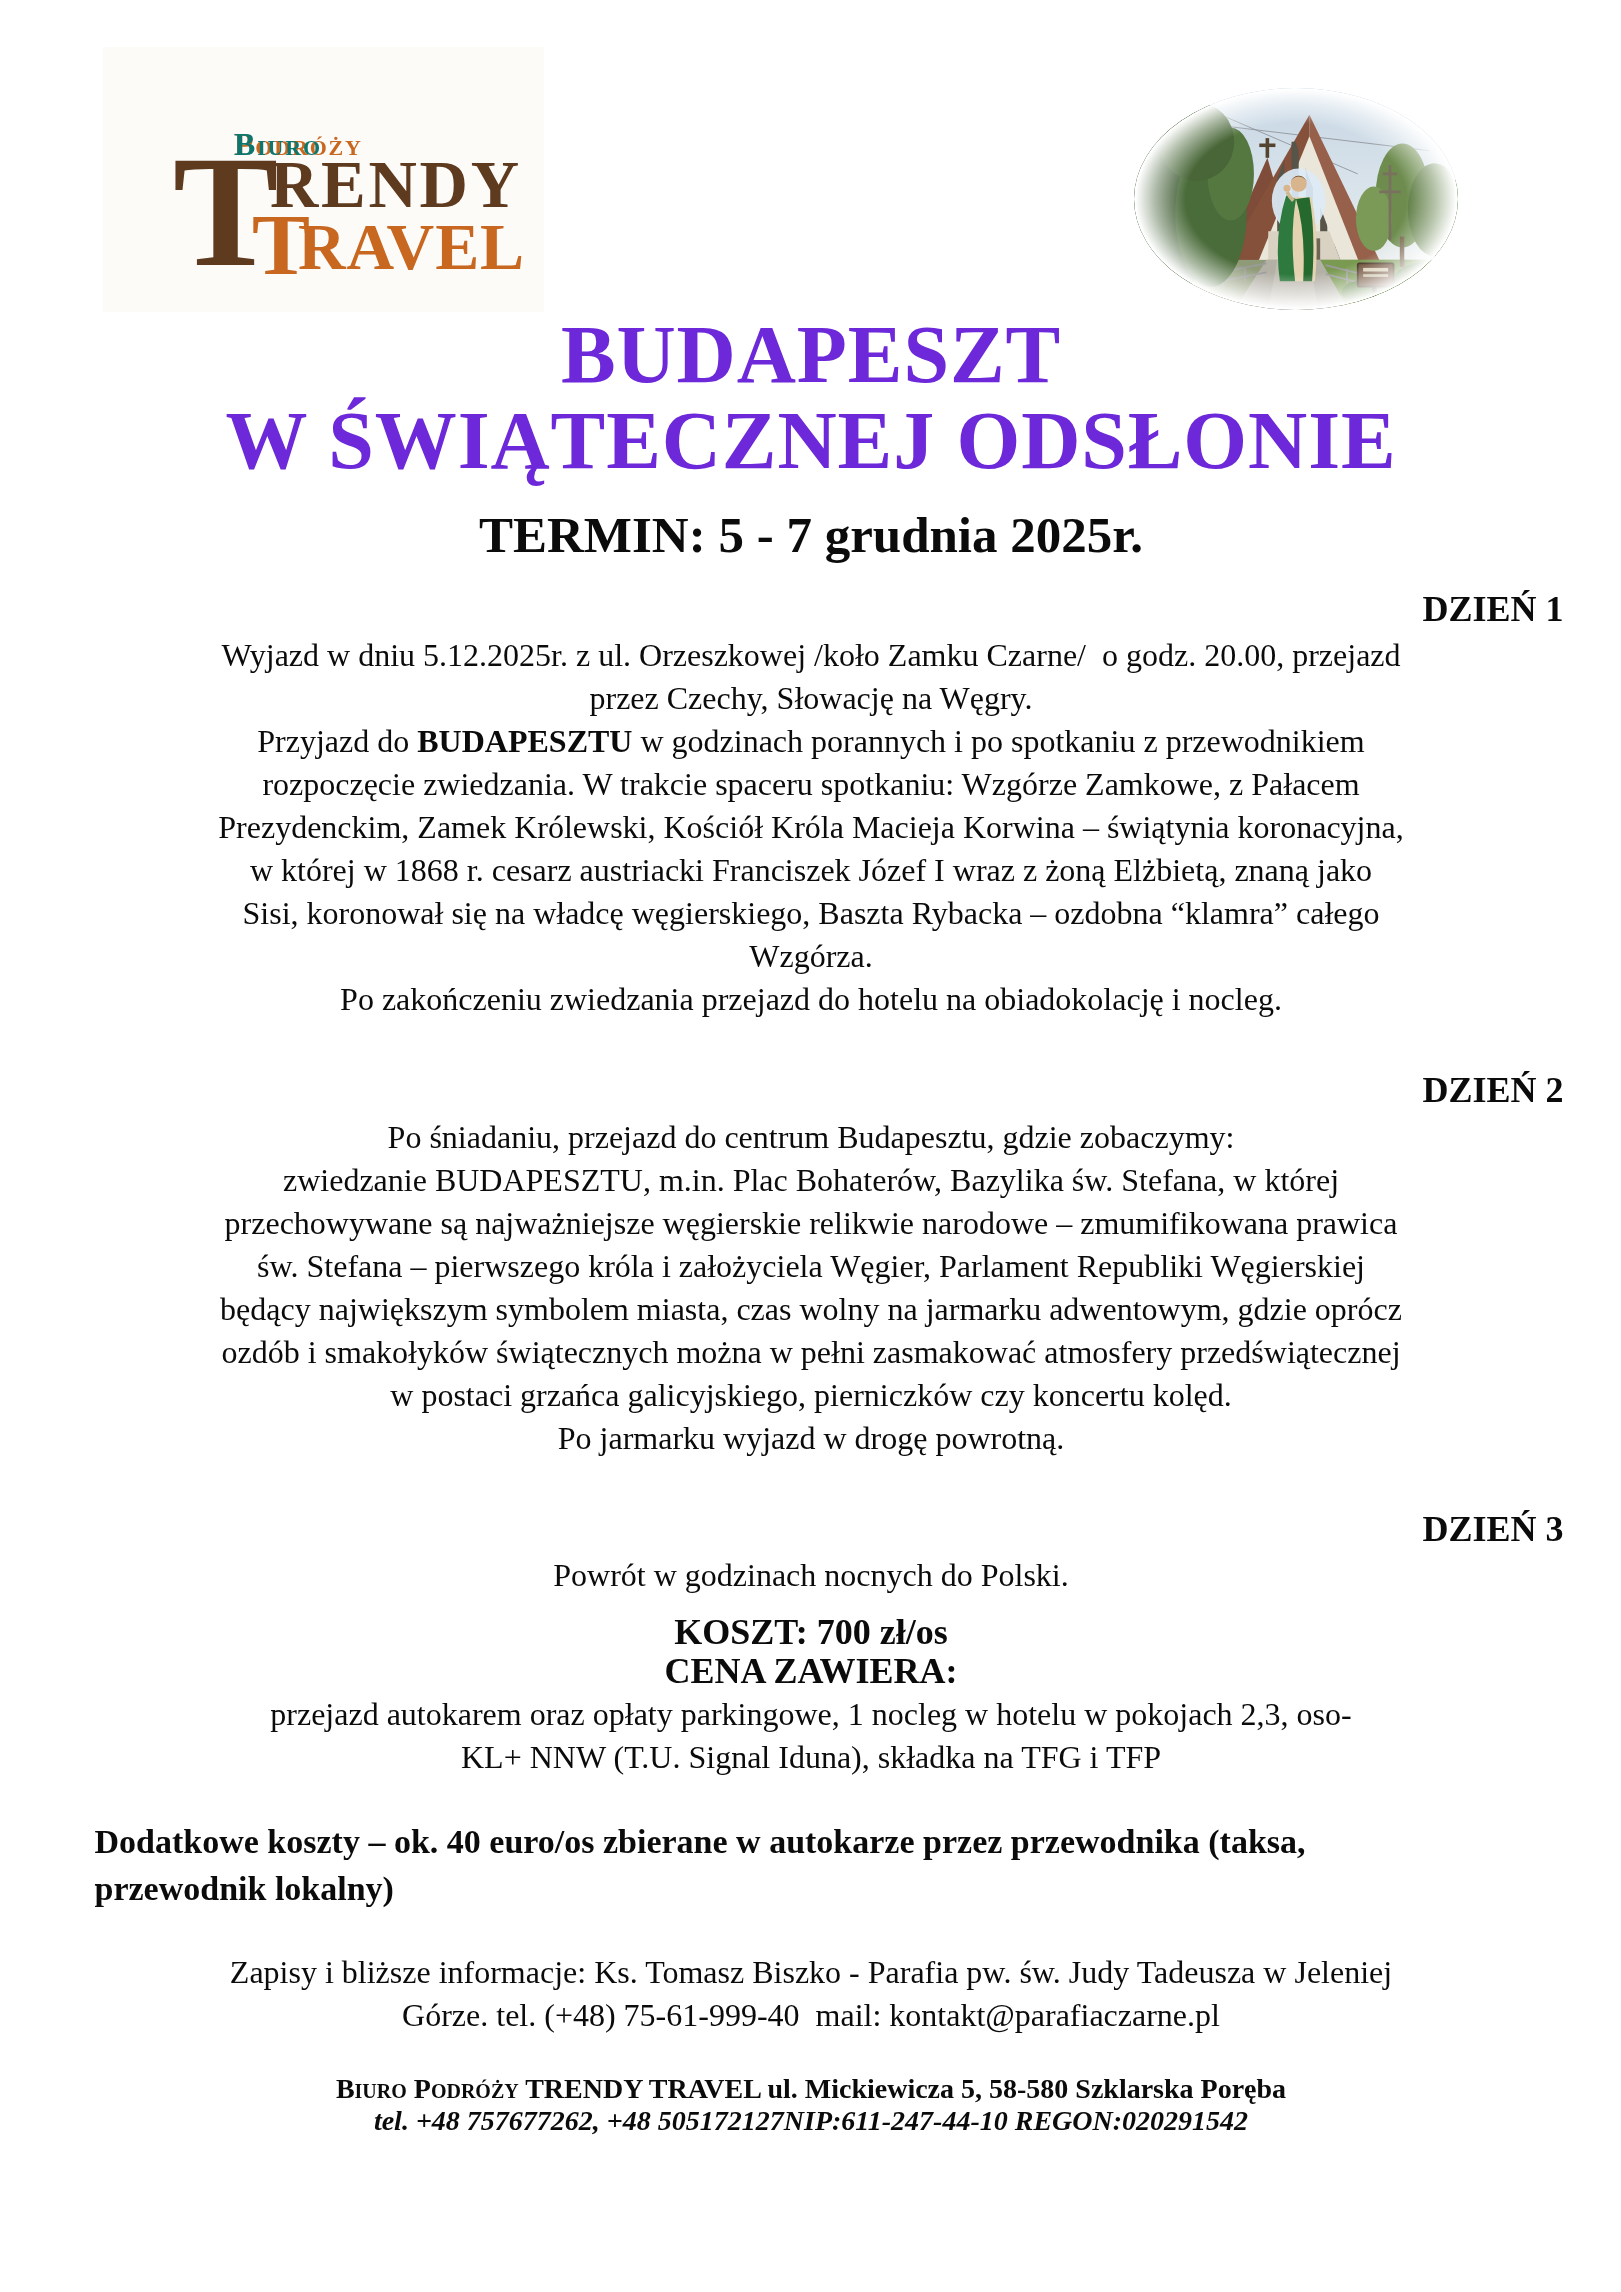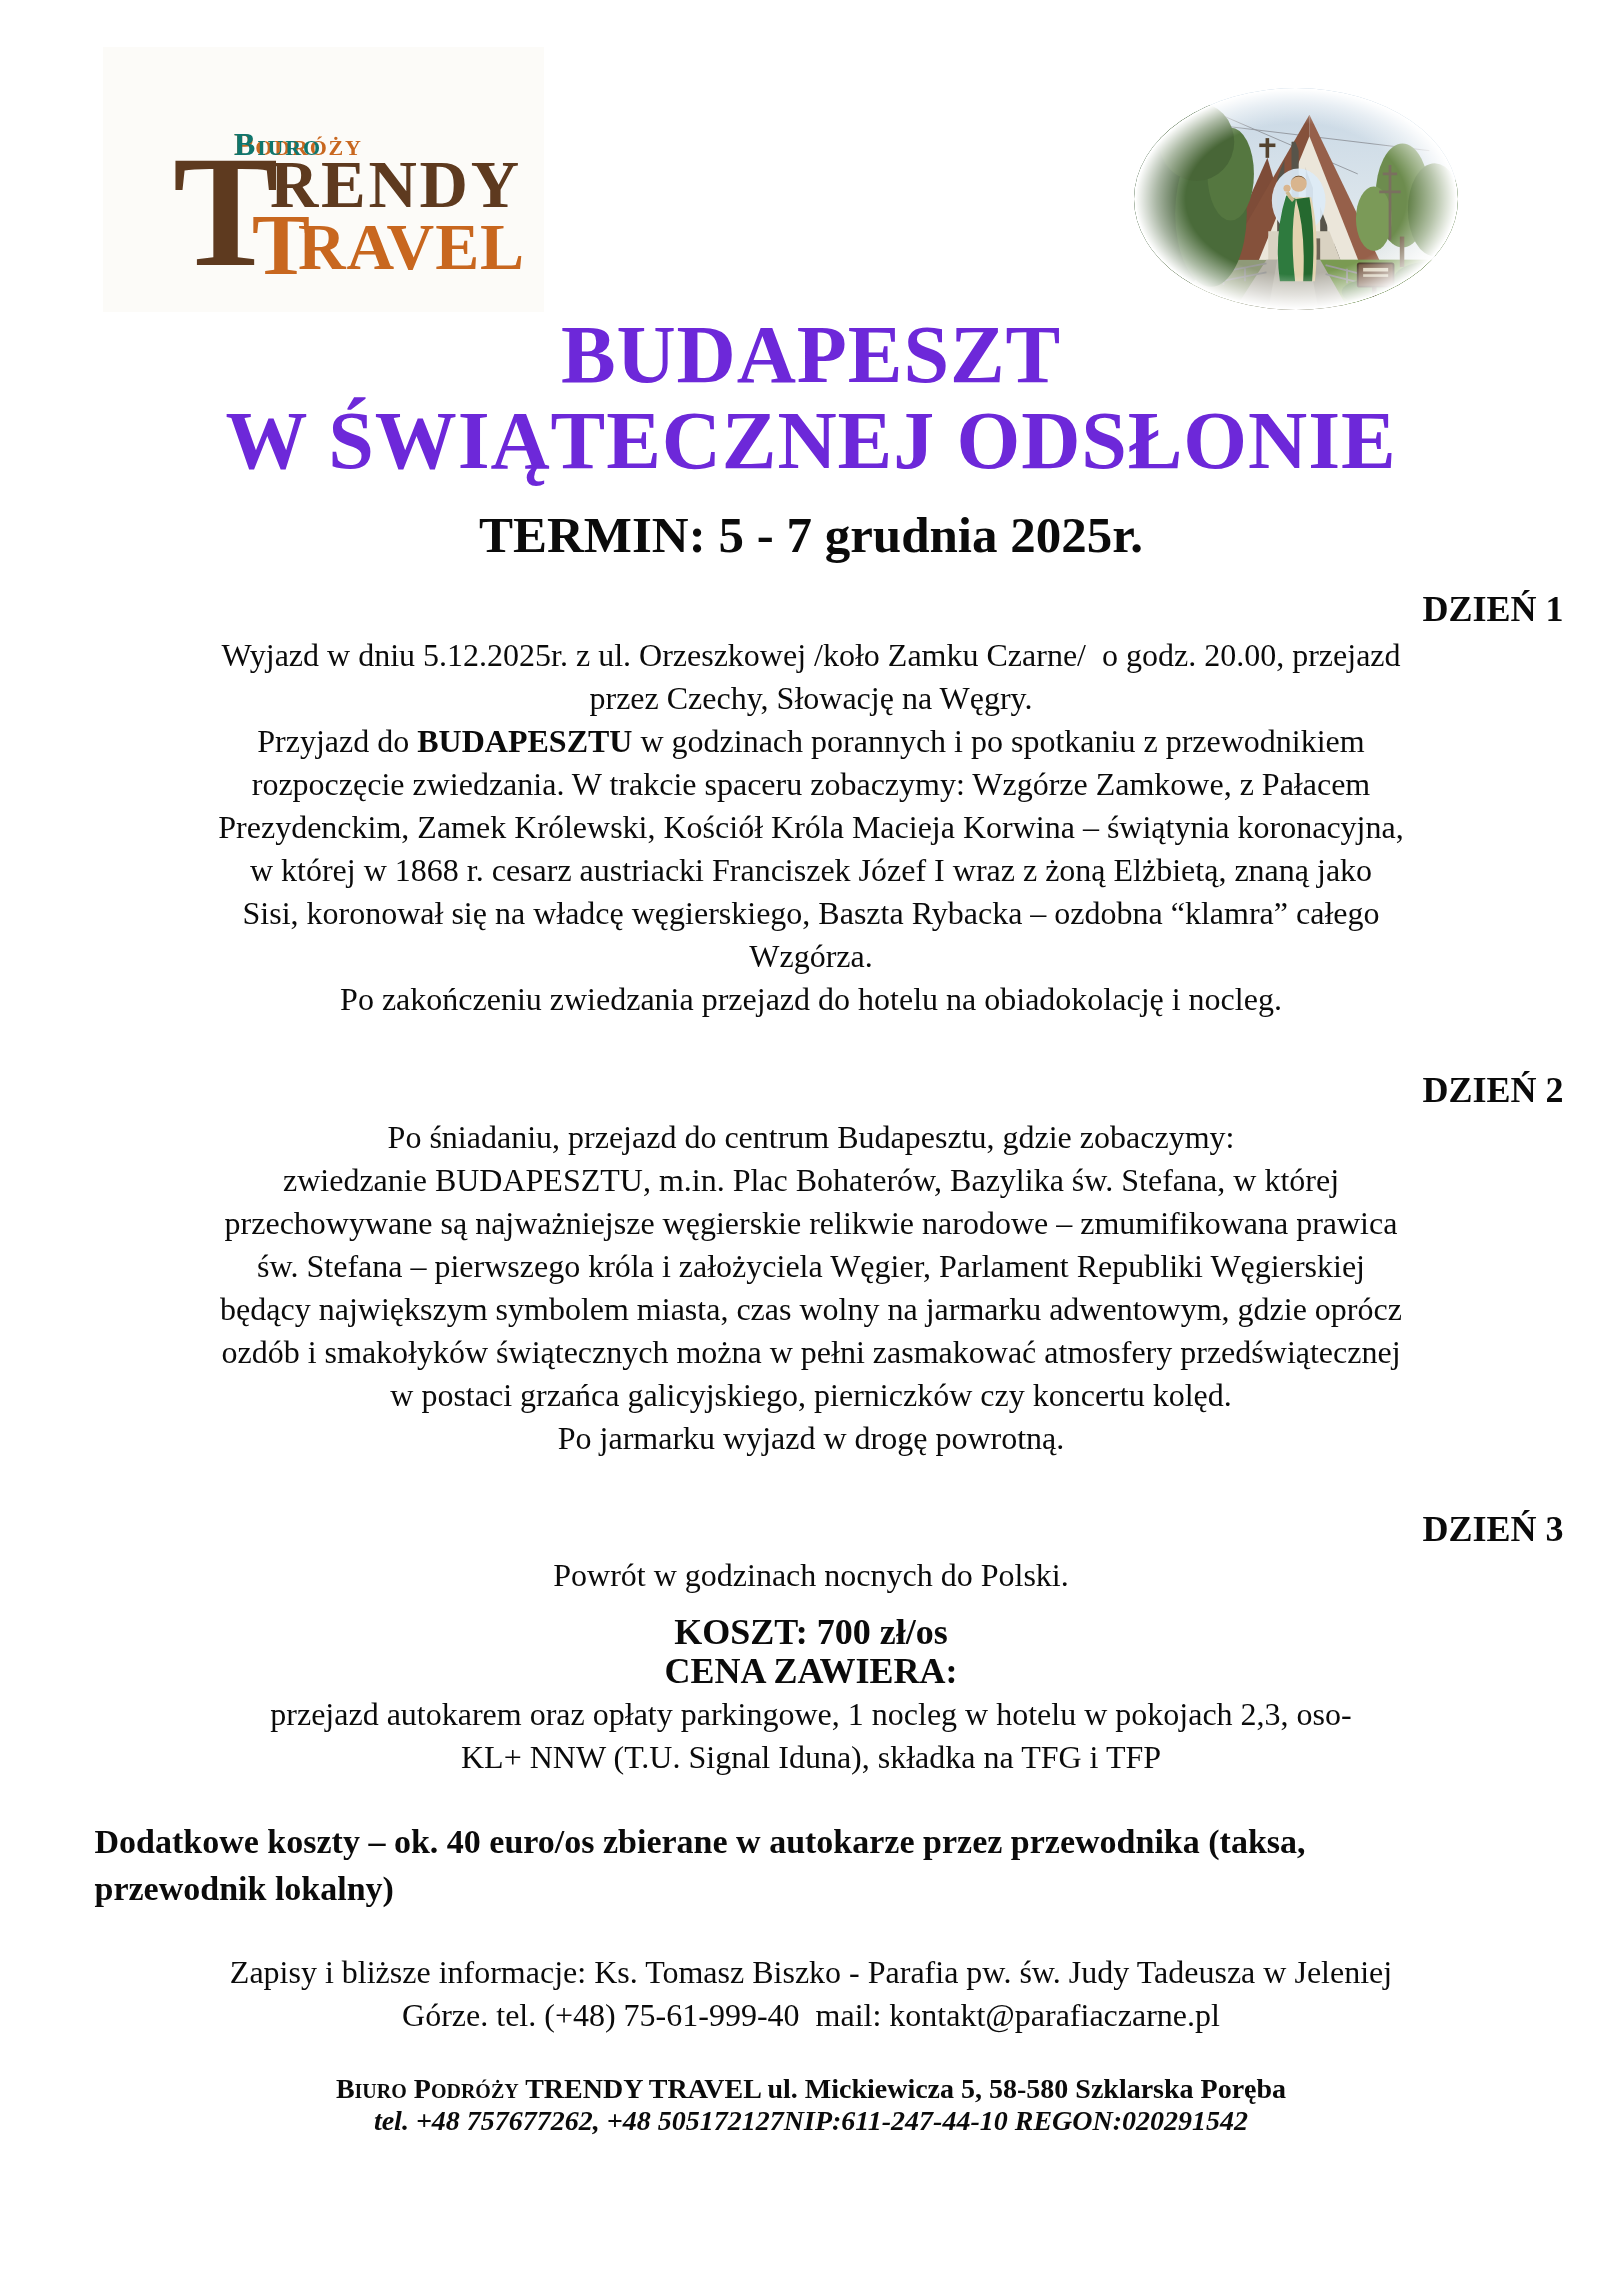--- a/index.html
+++ b/index.html
@@ -153,21 +153,21 @@
     </h1>
 
     <div class="termin">TERMIN: 5 - 7 grudnia 2025r.</div>
 
     <section class="sec1">
       <h2 class="day-heading">DZIEŃ 1</h2>
       <div class="day-body">
           <div class="tline"><span>Wyjazd w dniu 5.12.2025r. z ul. Orzeszkowej /koło Zamku Czarne/  o godz. 20.00, przejazd</span></div>
           <div class="tline"><span>przez Czechy, Słowację na Węgry.</span></div>
           <div class="tline"><span>Przyjazd do </span><span class="b">BUDAPESZTU</span><span> w godzinach porannych i po spotkaniu z przewodnikiem</span></div>
-          <div class="tline"><span>rozpoczęcie zwiedzania. W trakcie spaceru zobaczymy: Wzgórze Zamkowe, z Pałacem</span></div>
+          <div class="tline"><span>rozpoczęcie zwiedzania. W trakcie spaceru spotkaniu: Wzgórze Zamkowe, z Pałacem</span></div>
           <div class="tline"><span>Prezydenckim, Zamek Królewski, Kościół Króla Macieja Korwina – świątynia koronacyjna,</span></div>
           <div class="tline"><span>w której w 1868 r. cesarz austriacki Franciszek Józef I wraz z żoną Elżbietą, znaną jako</span></div>
           <div class="tline"><span>Sisi, koronował się na władcę węgierskiego, Baszta Rybacka – ozdobna “klamra” całego</span></div>
           <div class="tline"><span>Wzgórza.</span></div>
           <div class="tline"><span>Po zakończeniu zwiedzania przejazd do hotelu na obiadokolację i nocleg.</span></div>
         </div>
     </section>
 
     <section class="sec2">
       <h2 class="day-heading">DZIEŃ 2</h2>

